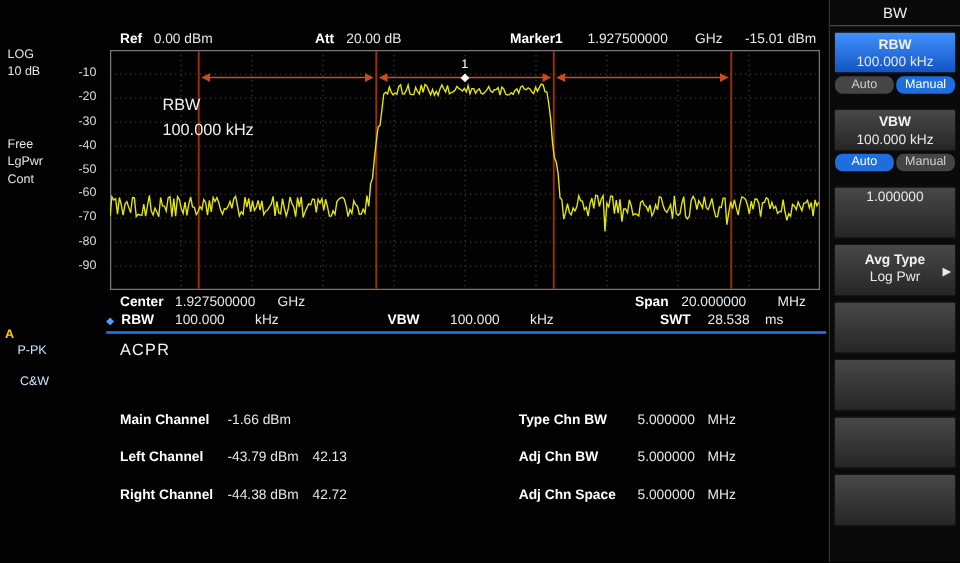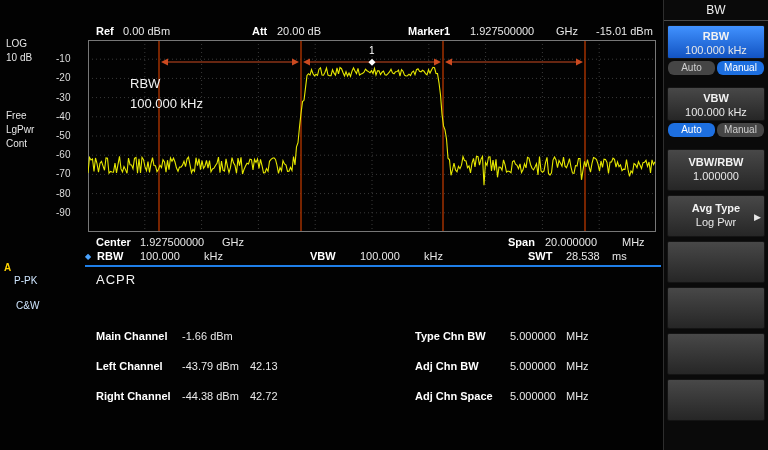--- a/index.html
+++ b/index.html
@@ -12,21 +12,21 @@
   
   .lbl{position:absolute;left:6px;font-size:10px;color:#e6e6e6;}
   .trA{position:absolute;left:4px;top:262px;font-size:10px;font-weight:bold;color:#ffd400;}
   .trCW{position:absolute;left:16px;top:262px;font-size:10px;color:#cfe6ff;margin-top:38px;}
   .trPPK{position:absolute;left:14px;top:275px;font-size:10px;color:#cfe6ff;}
   
   .h-lab{position:absolute;top:25px;font-weight:bold;color:#fff;}
   .h-val{position:absolute;top:25px;color:#e8e8e8;}
   
   .graph-svg{position:absolute;left:88px;top:40px;}
-  .ytick{position:absolute;left:56px;width:28px;text-align:left;font-size:10px;color:#dcdcdc;}
+  .ytick{position:absolute;left:56px;width:28px;text-align:center;font-size:10px;color:#dcdcdc;}
   .ov1{position:absolute;left:130px;top:76px;font-size:13px;color:#f2f2f2;}
   .ov2{position:absolute;left:130px;top:96px;font-size:13px;color:#f2f2f2;}
   .grid{stroke:#3a3a3a;stroke-width:1;stroke-dasharray:1 3;}
   .frame{fill:none;stroke:#777;stroke-width:1;}
   .edge{stroke:#a03000;stroke-width:1.5;}
   .arrow{stroke:#cc4a20;stroke-width:1.2;}
   .ah{fill:#cc4a20;}
   .trace{fill:none;stroke:#e6e800;stroke-width:1.1;}
   .mktext{fill:#fff;font-family:"Liberation Sans",sans-serif;font-size:10px;}
   .mkdia{fill:#fff;}
@@ -198,21 +198,20 @@
     <div class="btn short gap">
       <div class="l1">VBW</div>
       <div class="l2">100.000 kHz</div>
     </div>
     <div class="togrow">
       <div class="tog on">Auto</div>
       <div class="tog">Manual</div>
     </div>
 
     <div class="btn tall gap">
-      <div class="l1">VBW/RBW</div>
       <div class="l2">1.000000</div>
     </div>
 
     <div class="btn tall">
       <div class="l1">Avg Type</div>
       <div class="l2">Log Pwr</div>
       <span class="subarrow">▶</span>
     </div>
 
     <div class="btn tall"></div>

